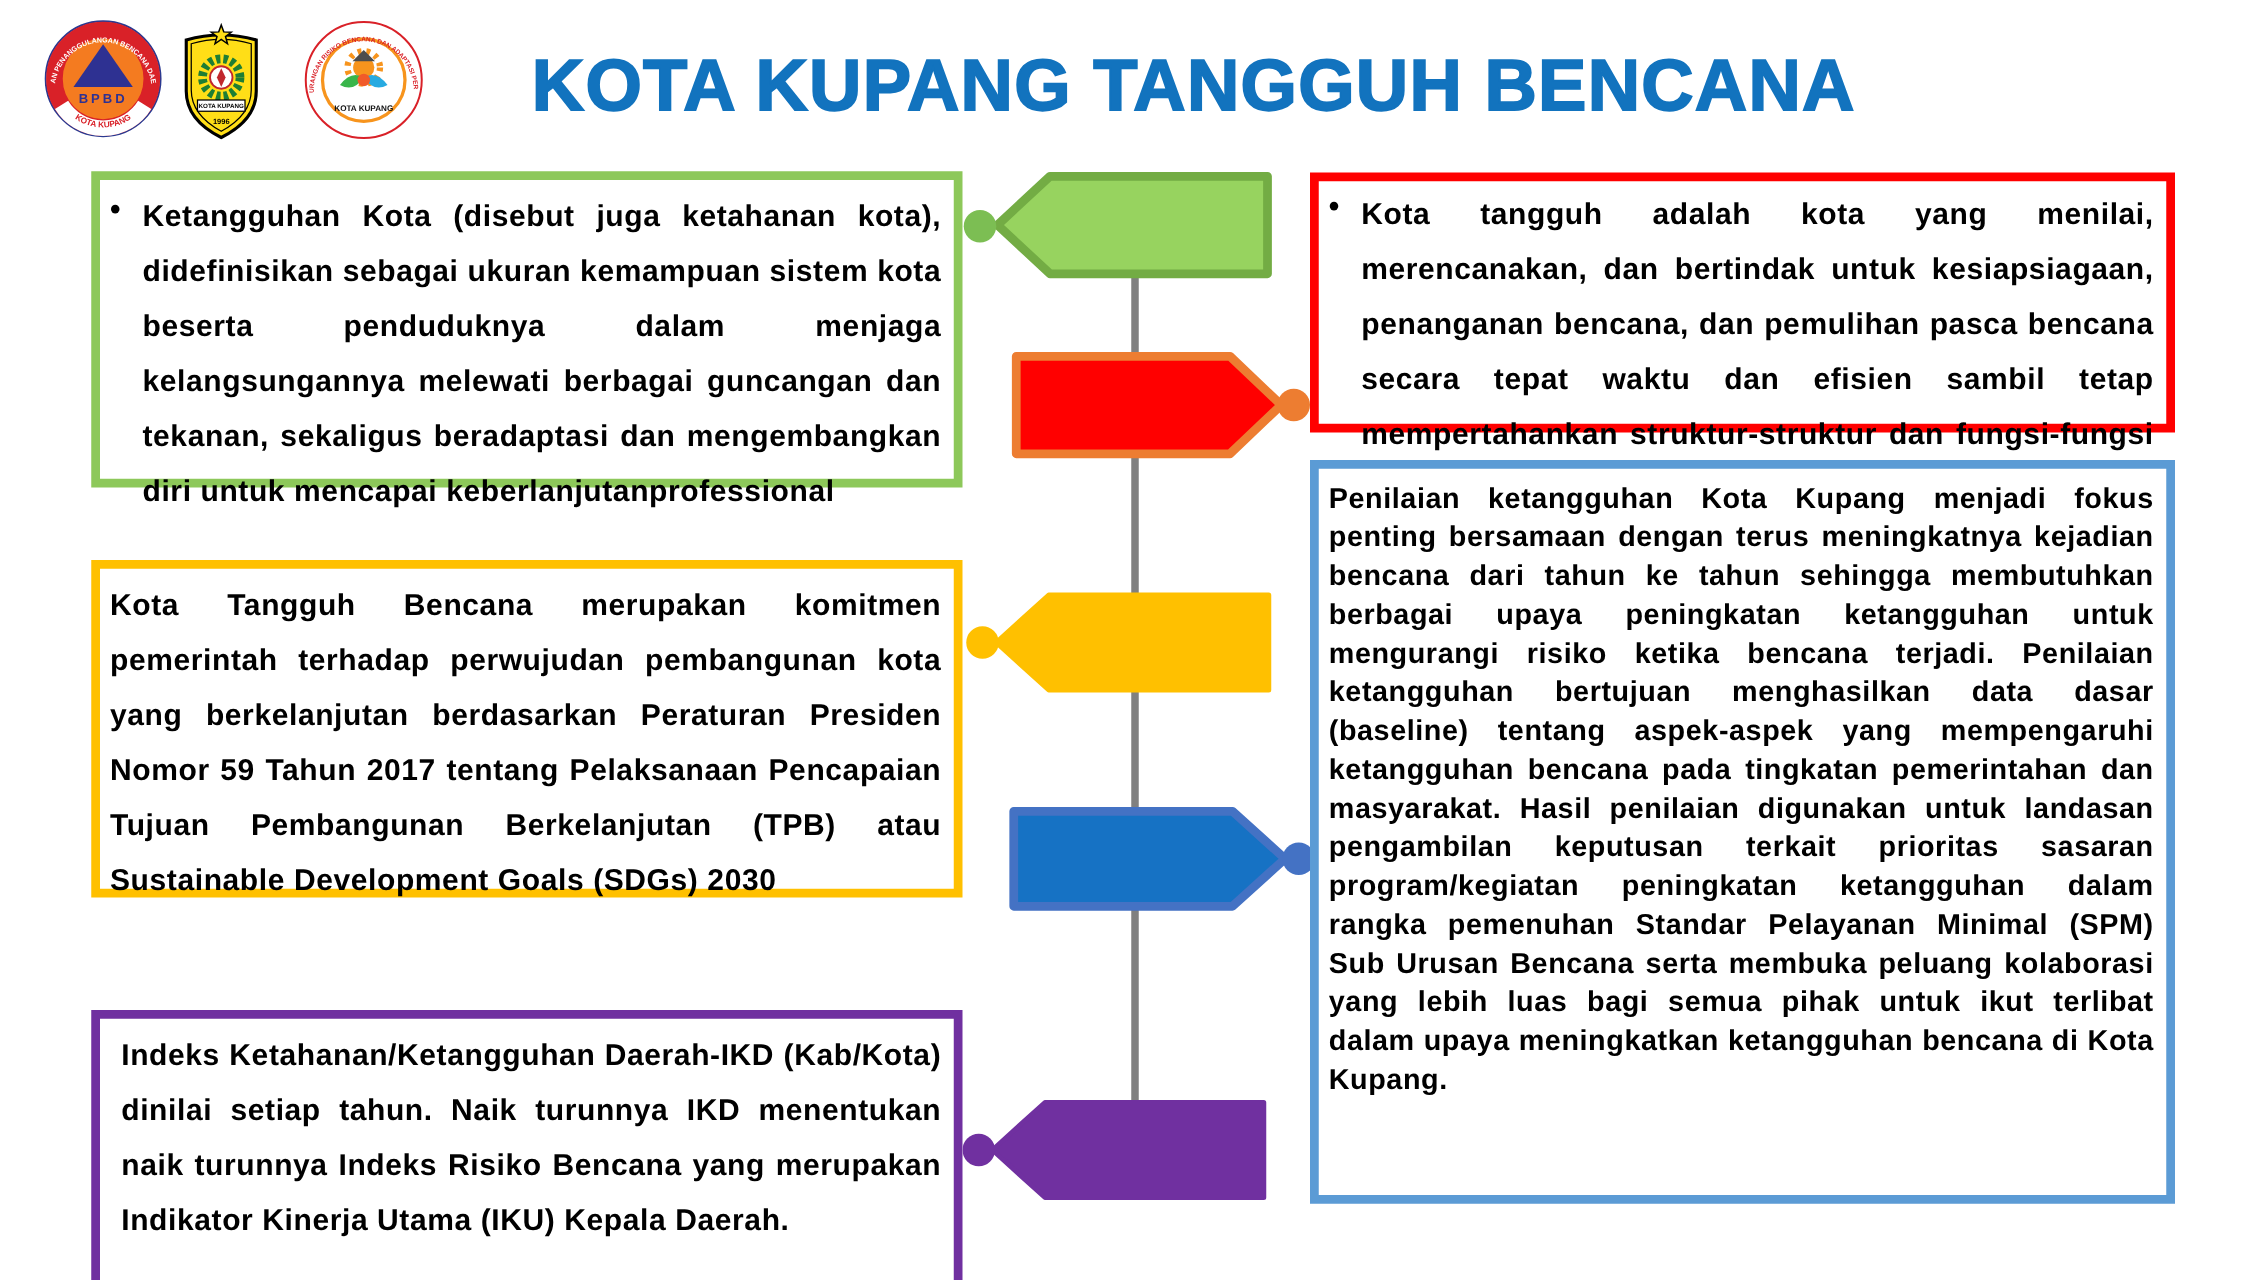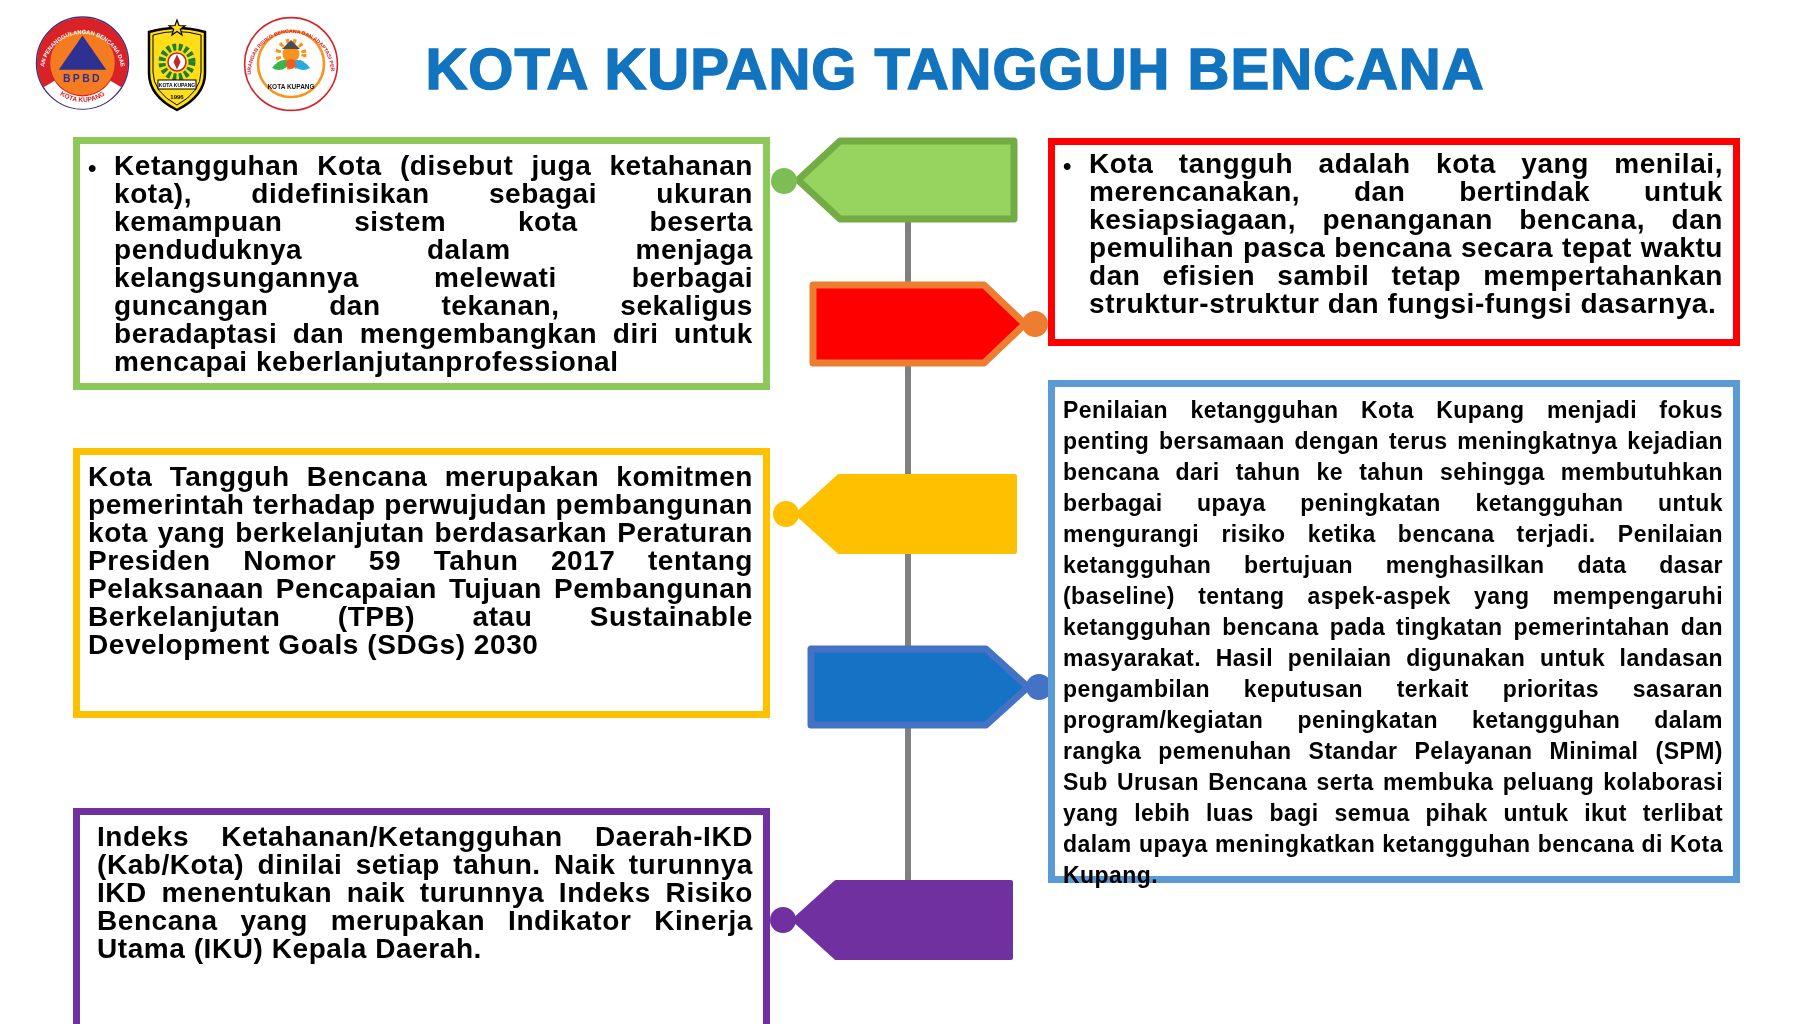--- a/index.html
+++ b/index.html
@@ -15,31 +15,31 @@
     color:var(--title-blue);-webkit-text-stroke:1.5px var(--title-blue);
     white-space:nowrap;
     margin-top:15px;
   }
   
   .box{
     position:absolute;background:#fff;border:7px solid #000;box-sizing:border-box;
     padding:8px 10px 8px 8px;
   }
   .box .txt{
-    font-size:28px;font-weight:700;color:#000;line-height:28px;
+    font-size:24px;font-weight:700;color:#000;line-height:44px;
     text-align:justify;letter-spacing:.02em;
   }
   .bullet-row{display:flex;}
   .bullet-row .bullet{flex:0 0 26px;font-size:24px;font-weight:700;line-height:32px;}
   .bullet-row .txt{flex:1;}
   .box-green {left:73px;  top:137px; width:697px; height:253px; border-color:var(--green-border);}
   .box-yellow{left:73px;  top:448px; width:697px; height:270px; border-color:var(--yellow-border);}
   .box-purple{left:73px;  top:808px; width:697px; height:226px; border-color:var(--purple-border);padding-left:17px;}
   .box-red   {left:1048px;top:138px; width:692px; height:208px; border-color:var(--red-border);padding-top:5px;}
-  .box-blue  {left:1048px;top:380px; width:692px; height:503px; border-color:var(--blue-border);}
+  .box-blue  {left:1048px;top:368px; width:692px; height:595px; border-color:var(--blue-border);}
   .box-blue .txt{font-size:23px;line-height:31px;}
   
   .timeline{position:absolute;left:0;top:0;width:1806px;height:1024px;pointer-events:none;}
   .connector{stroke:var(--connector-gray);stroke-width:6;}
   .shape-green {fill:var(--green-arrow-fill); stroke:var(--green-arrow-stroke); stroke-width:7;stroke-linejoin:round;}
   .shape-red   {fill:var(--red-arrow-fill);   stroke:var(--red-arrow-stroke);   stroke-width:7;stroke-linejoin:round;}
   .shape-yellow{fill:var(--yellow-arrow-fill);stroke:var(--yellow-arrow-fill);  stroke-width:4;stroke-linejoin:round;}
   .shape-blue  {fill:var(--blue-arrow-fill);  stroke:var(--blue-arrow-stroke);  stroke-width:7;stroke-linejoin:round;}
   .shape-purple{fill:var(--purple-arrow-fill);stroke:var(--purple-arrow-fill);  stroke-width:4;stroke-linejoin:round;}
   .dot-green {fill:var(--green-dot);}

